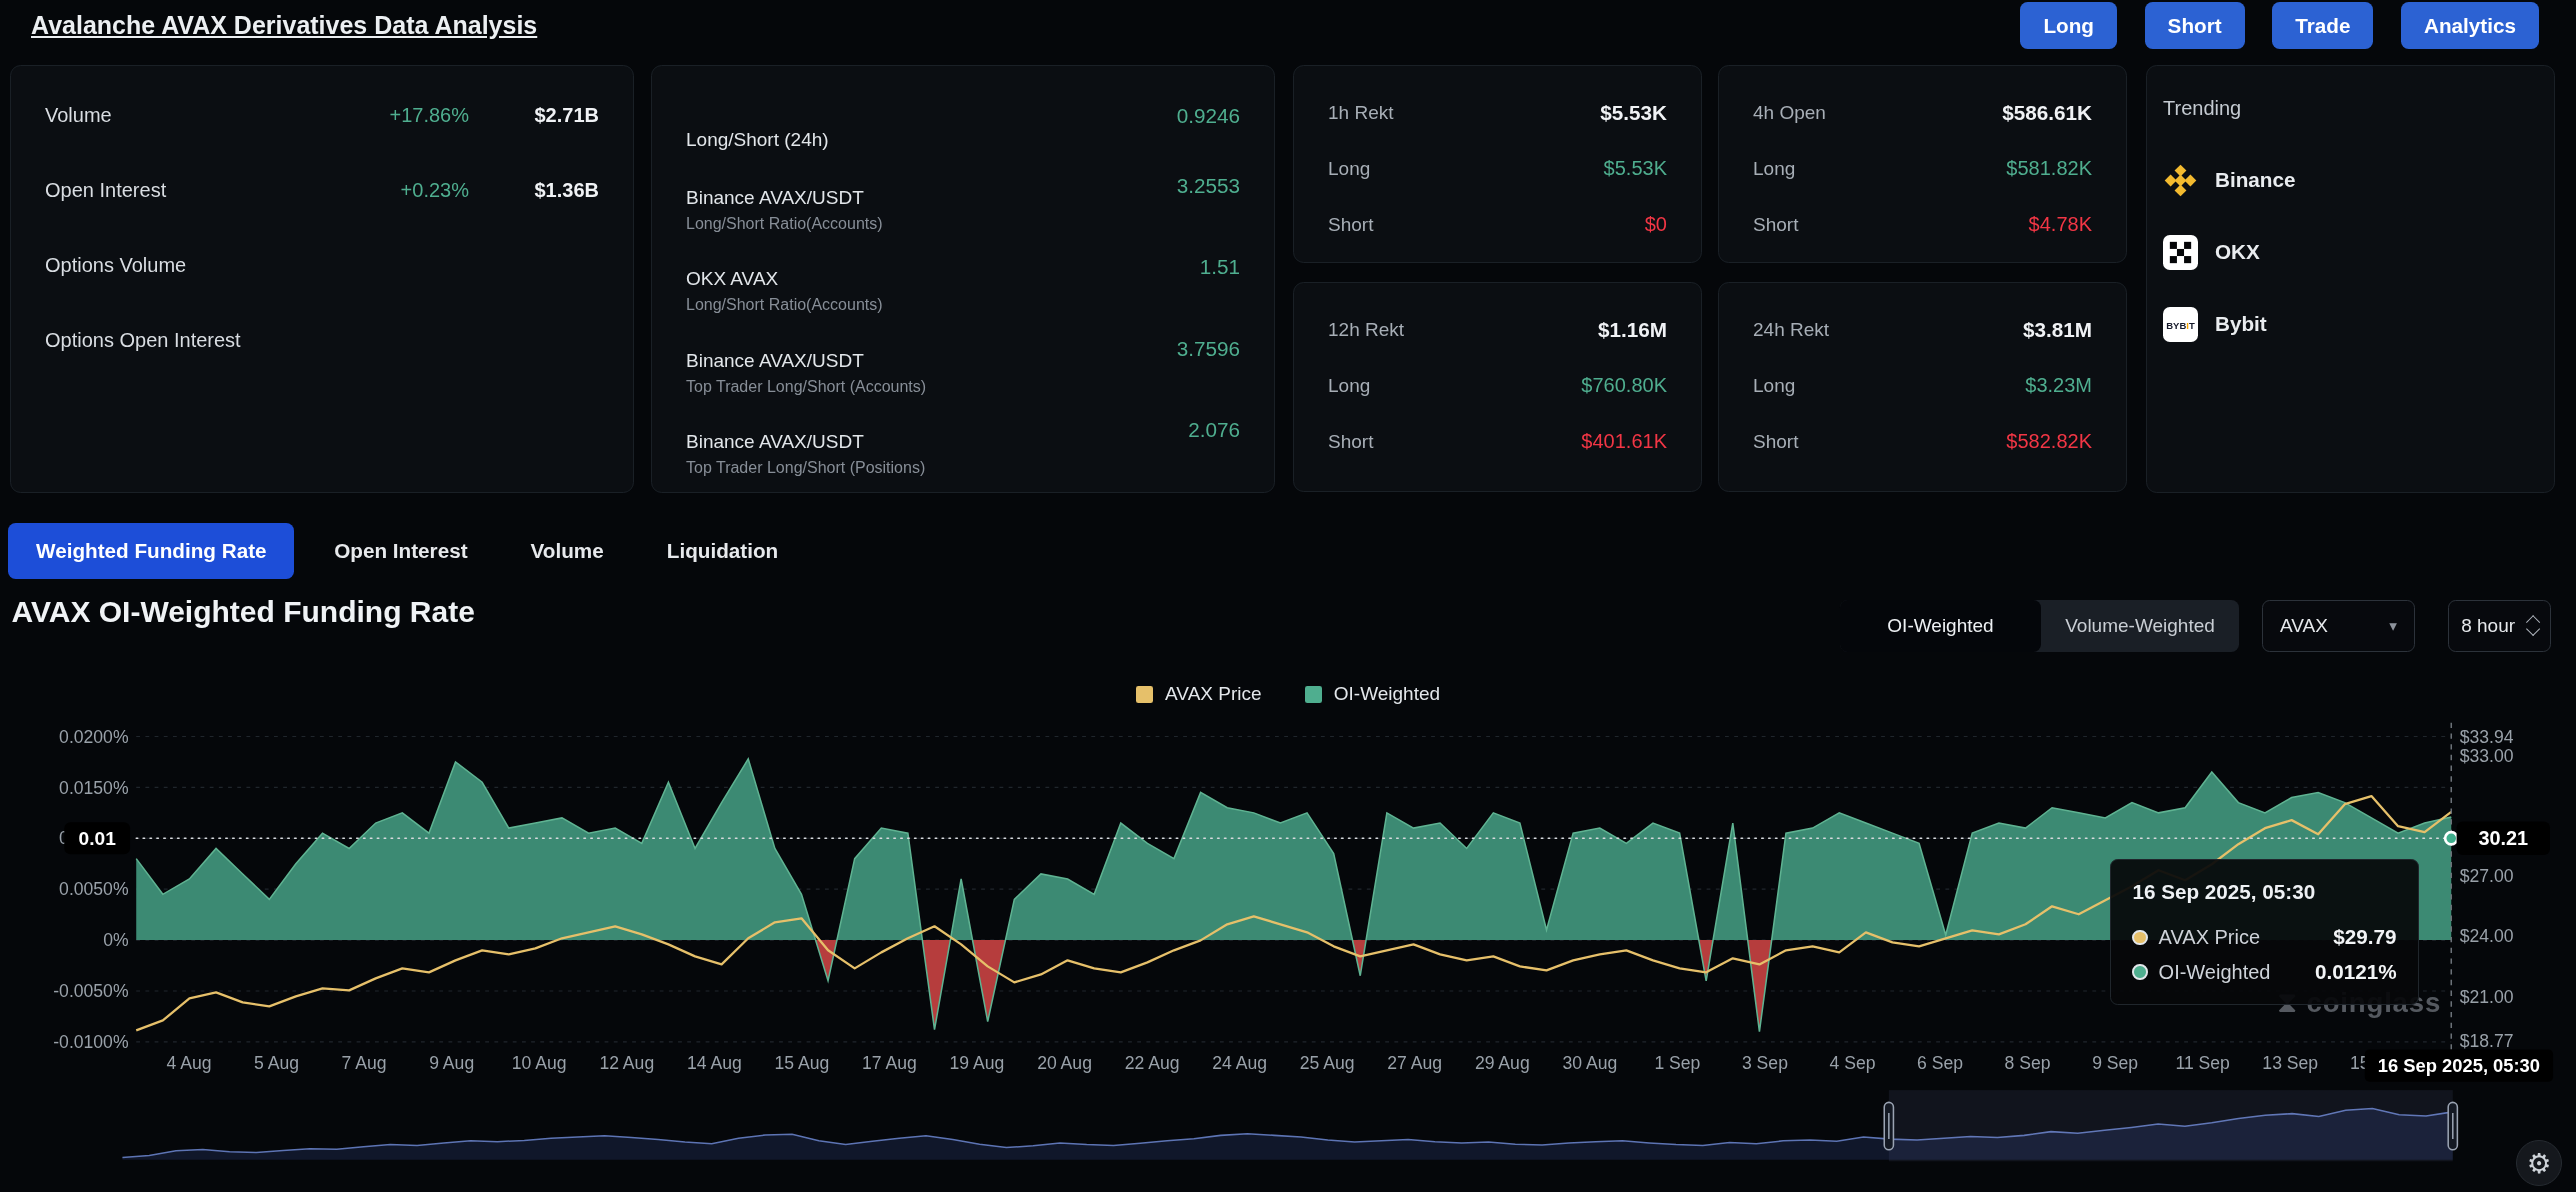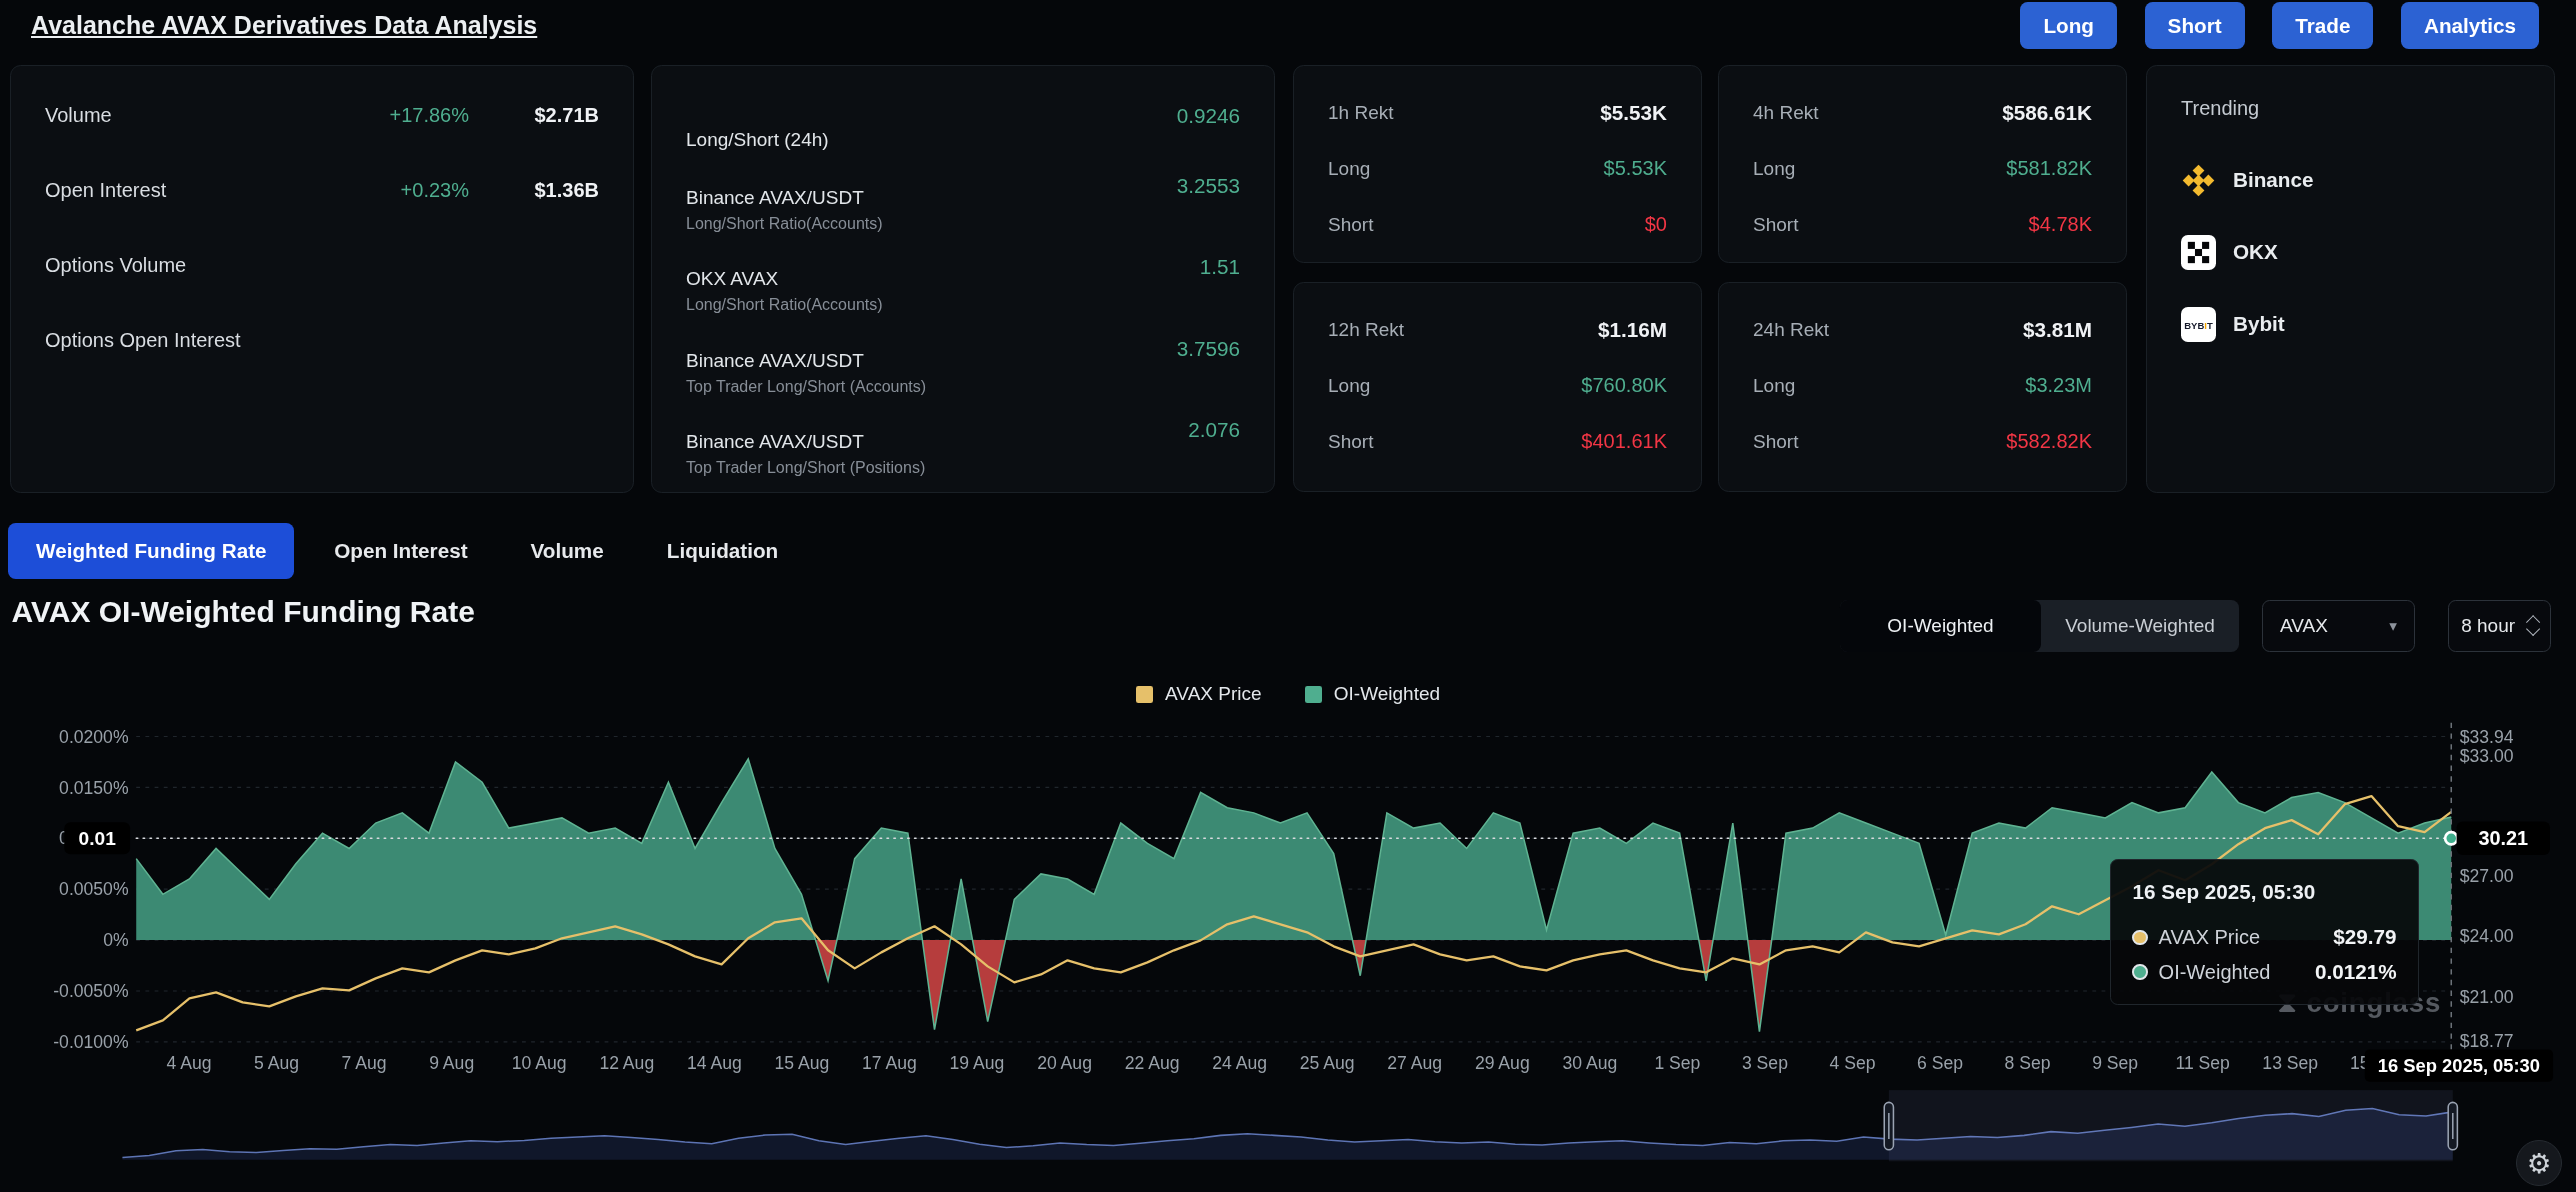--- a/index.html
+++ b/index.html
@@ -34,21 +34,21 @@
   #card-r1{left:1293px;top:65px;width:409px;height:198px;}
   #card-r2{left:1718px;top:65px;width:409px;height:198px;}
   #card-r3{left:1293px;top:282px;width:409px;height:210px;}
   #card-r4{left:1718px;top:282px;width:409px;height:210px;}
   .rrow{display:flex;align-items:center;height:31px;margin-bottom:25px;}
   .rlabel{flex:1;font-size:19px;color:#a7aeb6;}
   .rtotal{font-size:20.7px;font-weight:600;color:#f0f2f5;}
   .rlong{font-size:20px;color:#4fae8f;}
   .rshort{font-size:20px;color:#f23645;}
 
-  #card-trending{left:2146px;top:65px;width:409px;height:428px;padding:31px 34px;}
+  #card-trending{left:2146px;top:65px;width:409px;height:428px;padding:31px 16px;}
   .ttitle{font-size:20px;color:#c4cad1;height:34px;}
   .titem{display:flex;align-items:center;gap:17px;height:46px;margin-top:26px;cursor:pointer;}
   .tname{font-size:20.7px;font-weight:700;color:#e9ecef;text-align:center;}
   .ticon{width:35px;height:35px;flex:0 0 35px;}
 
   
   .tabs{position:absolute;left:8.4px;top:523px;display:flex;align-items:center;height:56px;}
   .tab-active{background:#1d4ed8;color:#fff;border-radius:7.7px;height:56px;padding:0 27.6px;
               display:flex;align-items:center;font-size:20.7px;font-weight:700;margin-right:40px;cursor:pointer;}
   .tab{font-size:20.7px;font-weight:700;color:#e7e9ec;margin-right:63px;cursor:pointer;}
@@ -188,21 +188,21 @@
         <span class="rlabel">Long</span>
       <span class="rlong">$5.53K</span>
       </div>
     <div class="rrow">
         <span class="rlabel">Short</span>
       <span class="rshort">$0</span>
       </div>
   </div>
   <div class="card rekt" id="card-r2">
     <div class="rrow">
-        <span class="rlabel">4h Rekt</span>
+        <span class="rlabel">4h Open</span>
       <span class="rtotal">$586.61K</span>
       </div>
     <div class="rrow">
         <span class="rlabel">Long</span>
       <span class="rlong">$581.82K</span>
       </div>
     <div class="rrow">
         <span class="rlabel">Short</span>
       <span class="rshort">$4.78K</span>
       </div>

